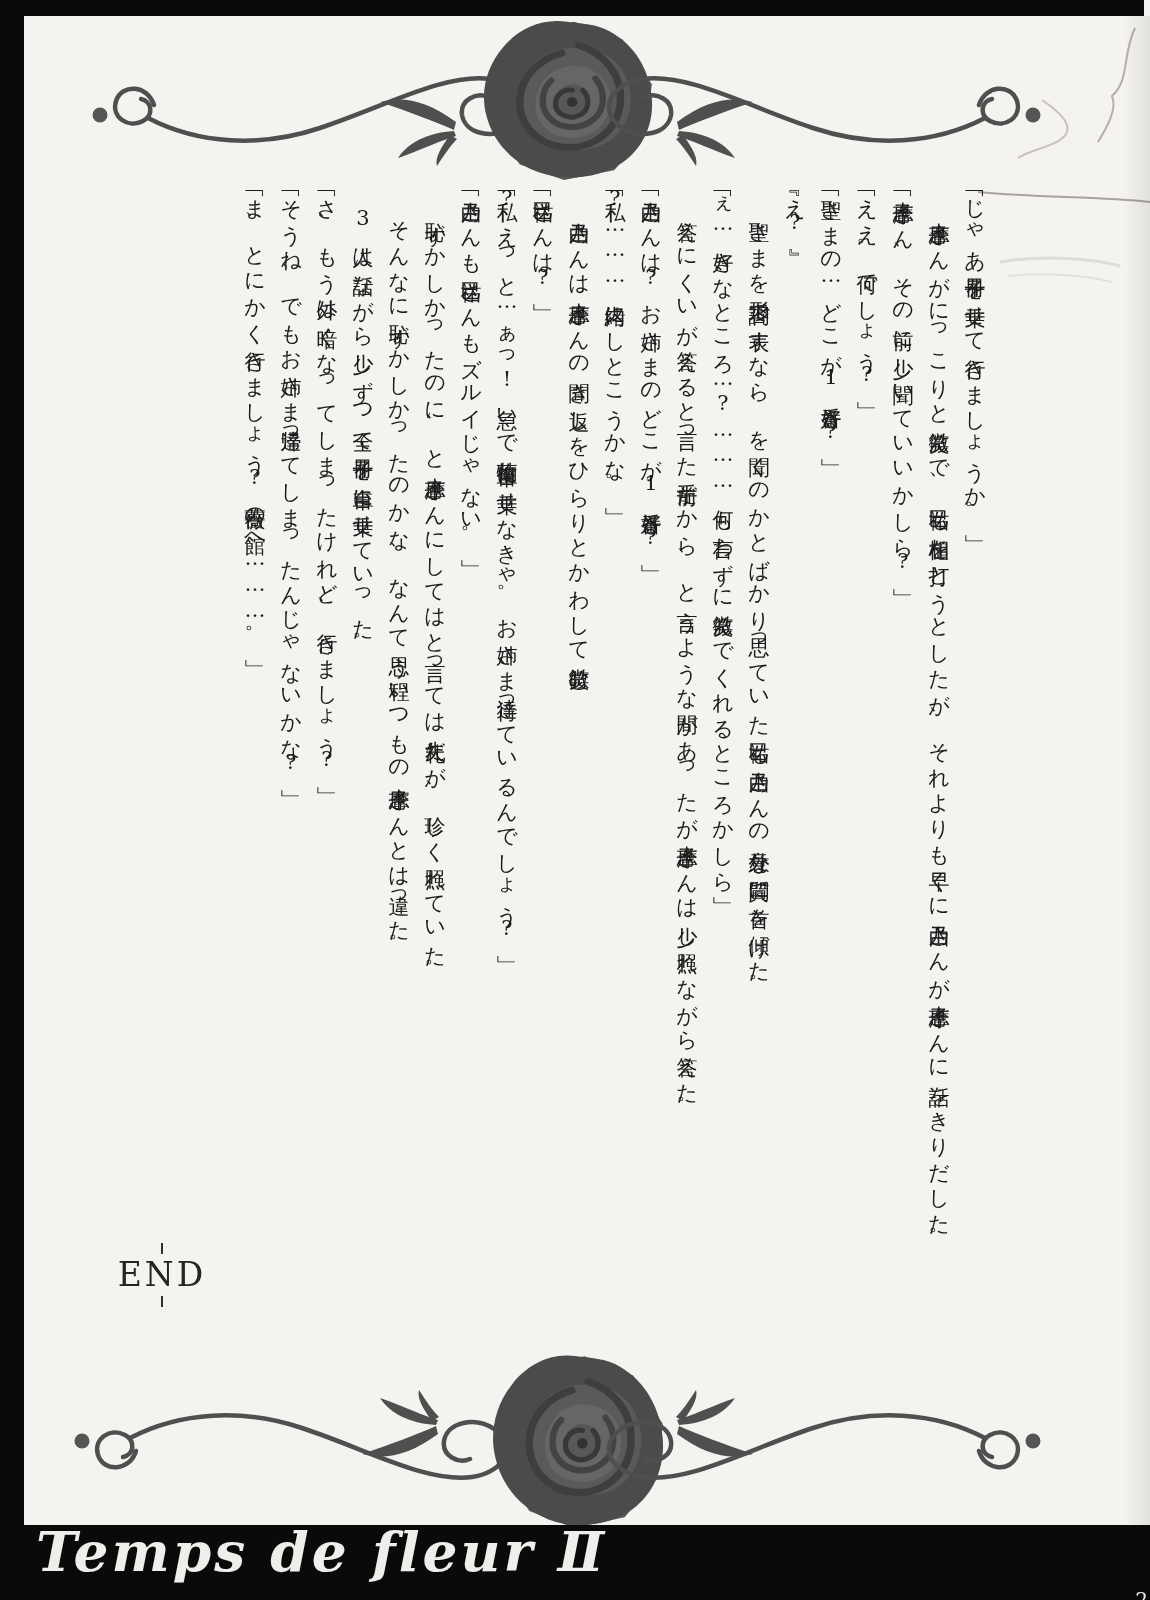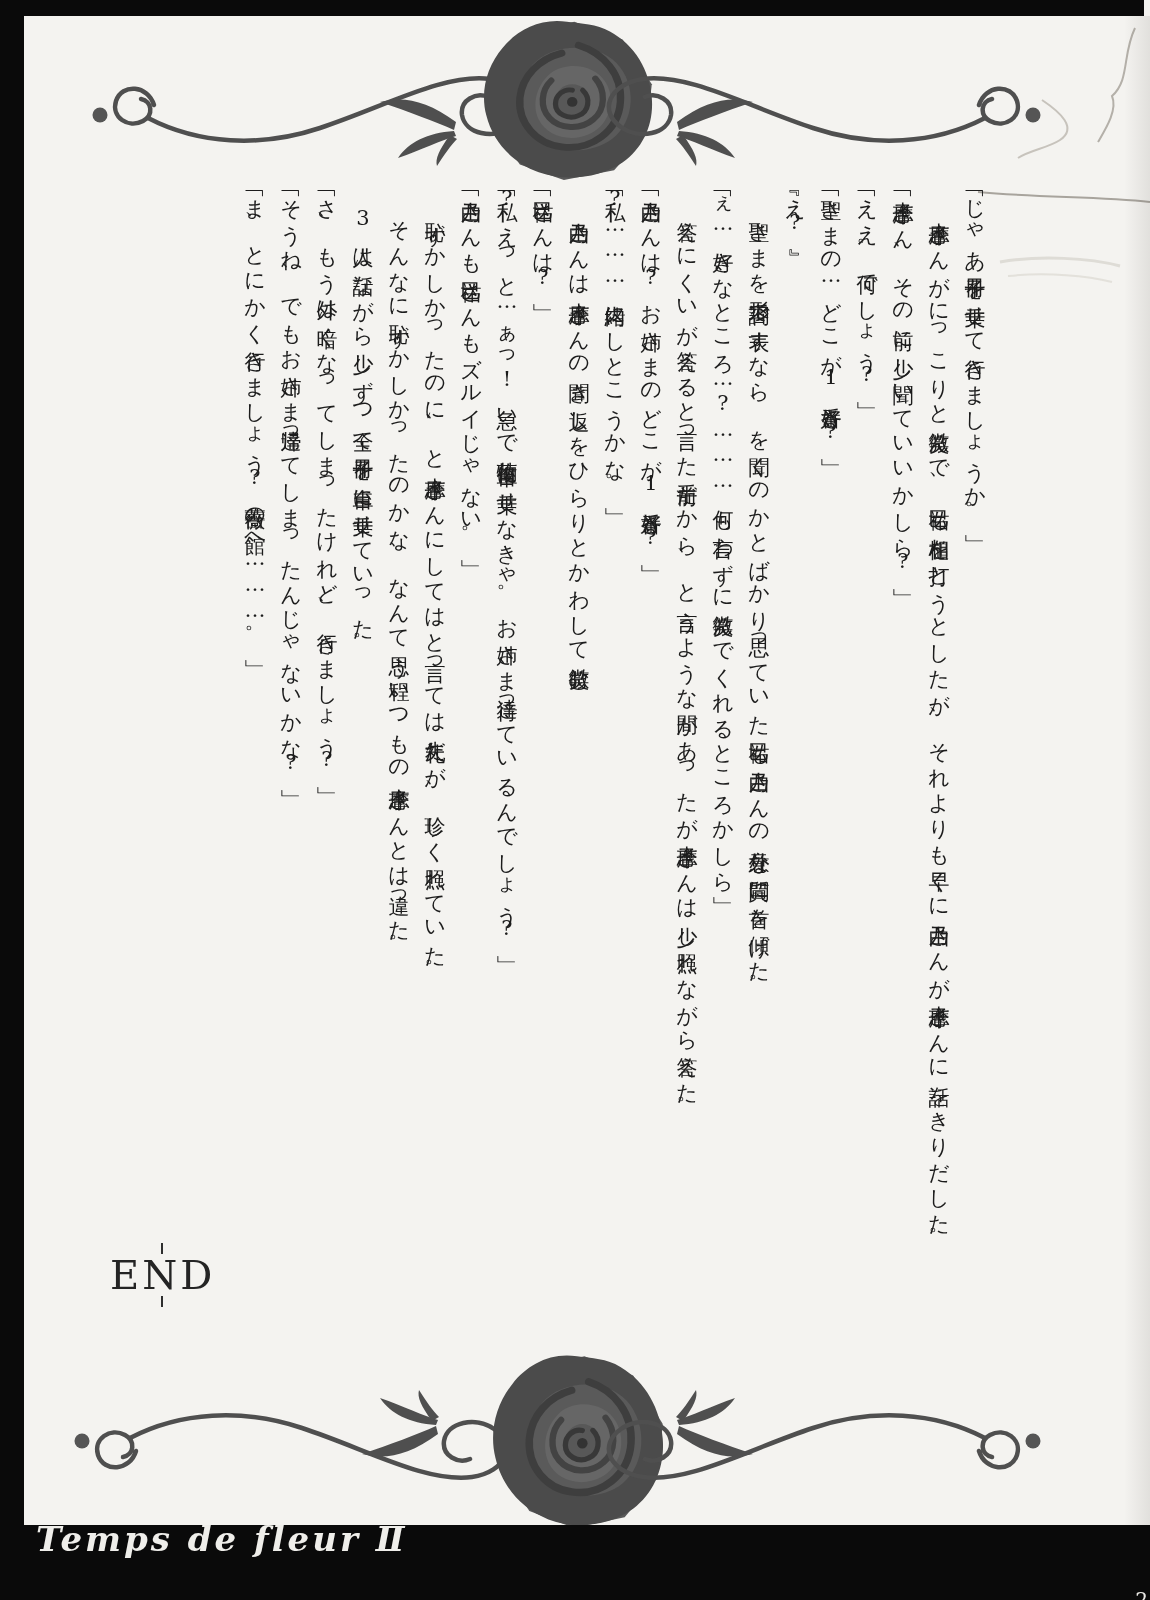--- a/index.html
+++ b/index.html
@@ -8,21 +8,21 @@
     background:#f4f3f0;
     font-family:"DejaVu Serif","Liberation Serif",serif;
   }
   
   .edge-top{position:absolute;left:0;top:0;width:1146px;height:16px;background:#0a0a0a;z-index:7;}
   .edge-top-corner{position:absolute;right:0;top:0;width:6px;height:16px;background:#f4f3f0;z-index:8;}
   .edge-left{position:absolute;left:0;top:0;width:24px;height:1600px;background:#0a0a0a;z-index:7;}
   .title-band{position:absolute;left:0;top:1525px;width:1150px;height:75px;background:#0a0a0a;z-index:6;}
   .band-title{
     position:absolute;left:36px;top:-6px;
-    color:#efeeea;font-size:34px;font-style:italic;font-weight:bold;
+    color:#efeeea;font-size:55px;font-style:italic;font-weight:bold;
     letter-spacing:3px;white-space:nowrap;
   }
   .corner-mark{
     position:absolute;right:2px;bottom:-12px;color:#e9e8e4;
     font-size:20px;font-style:normal;font-family:"DejaVu Serif",serif;
   }
   
   .edge-shade{position:absolute;right:0;top:16px;width:26px;height:1509px;z-index:2;
     background:linear-gradient(to right, rgba(60,55,50,0), rgba(60,55,50,0.10));}
   
@@ -36,21 +36,21 @@
     writing-mode:vertical-rl;text-orientation:upright;
     font-size:21px;line-height:36px;letter-spacing:1.6px;
     color:#1c1c1c;
   }
   .story p{margin:0;padding:0;}
   .story p.indent{text-indent:23px;}
   
   .end-mark{position:absolute;left:110px;top:1243px;width:104px;text-align:center;z-index:3;color:#242424;}
   .end-tick{width:2px;height:11px;background:#2e2e2e;margin:0 auto 4px auto;}
   .end-tick.bottom{margin:4px auto 0 auto;}
-  .end-text{font-size:40px;letter-spacing:3px;line-height:34px;}
+  .end-text{font-size:33px;letter-spacing:3px;line-height:34px;}
   
   .artifacts{position:absolute;left:0;top:0;z-index:2;pointer-events:none;}
 </style>
 </head>
 <body>
 
 <div class="deco-item" style="left:88px;top:27px;width:450px;height:140px;">
   <svg width="450" height="140" viewBox="0 0 450 140">
     <circle cx="12" cy="88" r="7.5" fill="#555"></circle>
     <path d="M66,78 C60,58 34,56 28,74 C23,90 40,102 55,94 C66,88 64,74 53,72" fill="none" stroke="#4f4f4f" stroke-width="4.5" stroke-linecap="round"></path>

